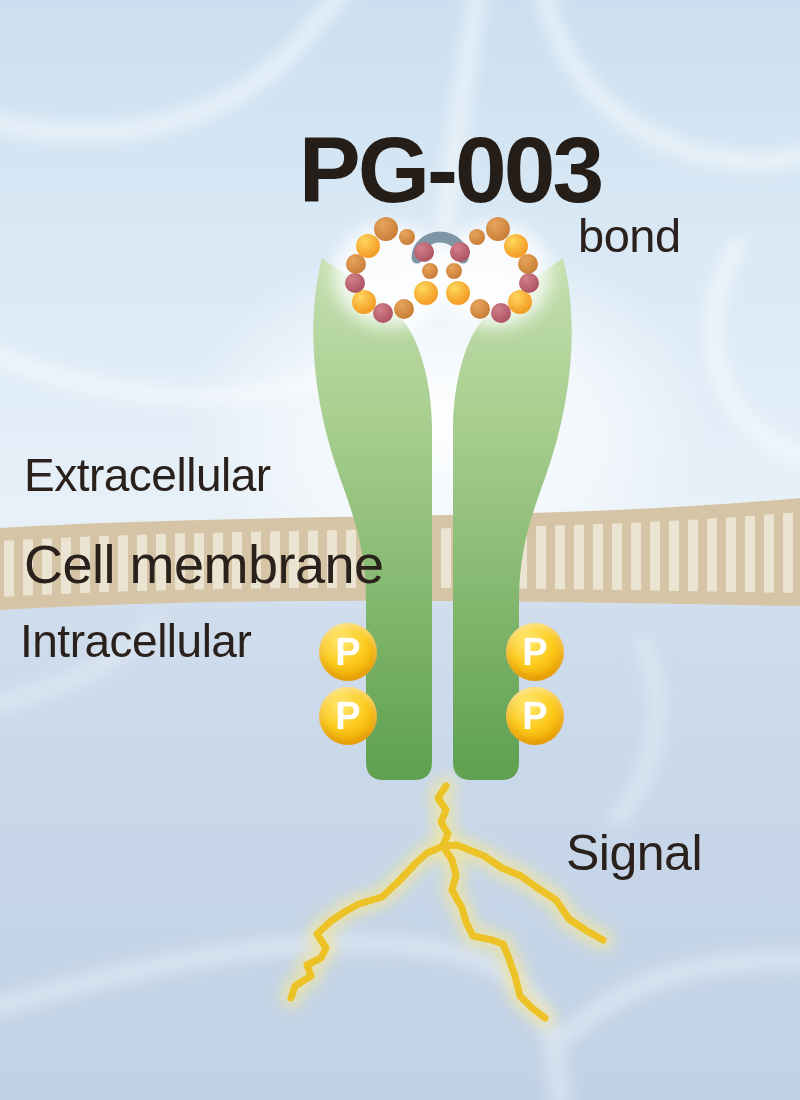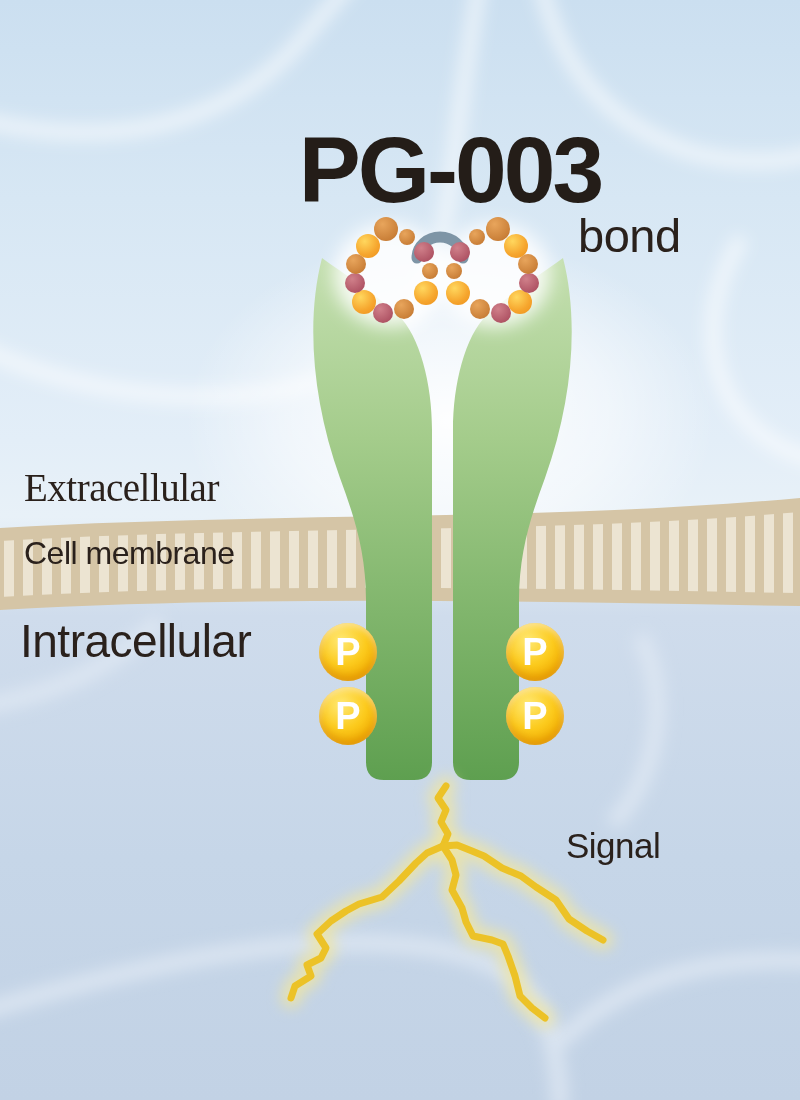--- a/index.html
+++ b/index.html
@@ -11,25 +11,25 @@
   .stage svg.art{position:absolute;left:0;top:0;z-index:0;display:block;}
   .label{
     position:absolute;z-index:3;line-height:1;color:#2a211c;
     letter-spacing:-0.5px;white-space:nowrap;
   }
   .title{
     left:150px;top:124px;width:600px;text-align:center;
     font-size:93px;font-weight:bold;letter-spacing:-3px;color:#241d18;
   }
   .bond{left:578px;top:212px;font-size:47px;}
-  .extracellular{left:24px;top:468px;font-size:39px;font-family:Liberation Serif, serif;}
-  .cellmembrane{left:24px;top:537px;font-size:32px;}
+  .extracellular{left:24px;top:452px;font-size:46px;}
+  .cellmembrane{left:24px;top:537px;font-size:54px;}
   .intracellular{left:20px;top:618px;font-size:46px;}
   .phosphorylation{left:26px;top:747px;font-size:46px;}
-  .signal{left:566px;top:828px;font-size:35px;}
+  .signal{left:566px;top:828px;font-size:50px;}
   .p-badge{
     position:absolute;z-index:2;width:58px;height:58px;border-radius:50%;
     background:radial-gradient(circle at 38% 30%, #ffe873 0%, #fccb1e 45%, #f3b002 76%, #eda102 100%);
     box-shadow: inset 0 -5px 9px rgba(205,118,0,.45), inset 0 3px 6px rgba(255,255,255,.55);
     display:flex;align-items:center;justify-content:center;
     color:#ffffff;font-size:38px;font-weight:bold;
   }
   .p1{left:319px;top:623px;} .p2{left:319px;top:687px;}
   .p3{left:506px;top:623px;} .p4{left:506px;top:687px;}
 </style>

